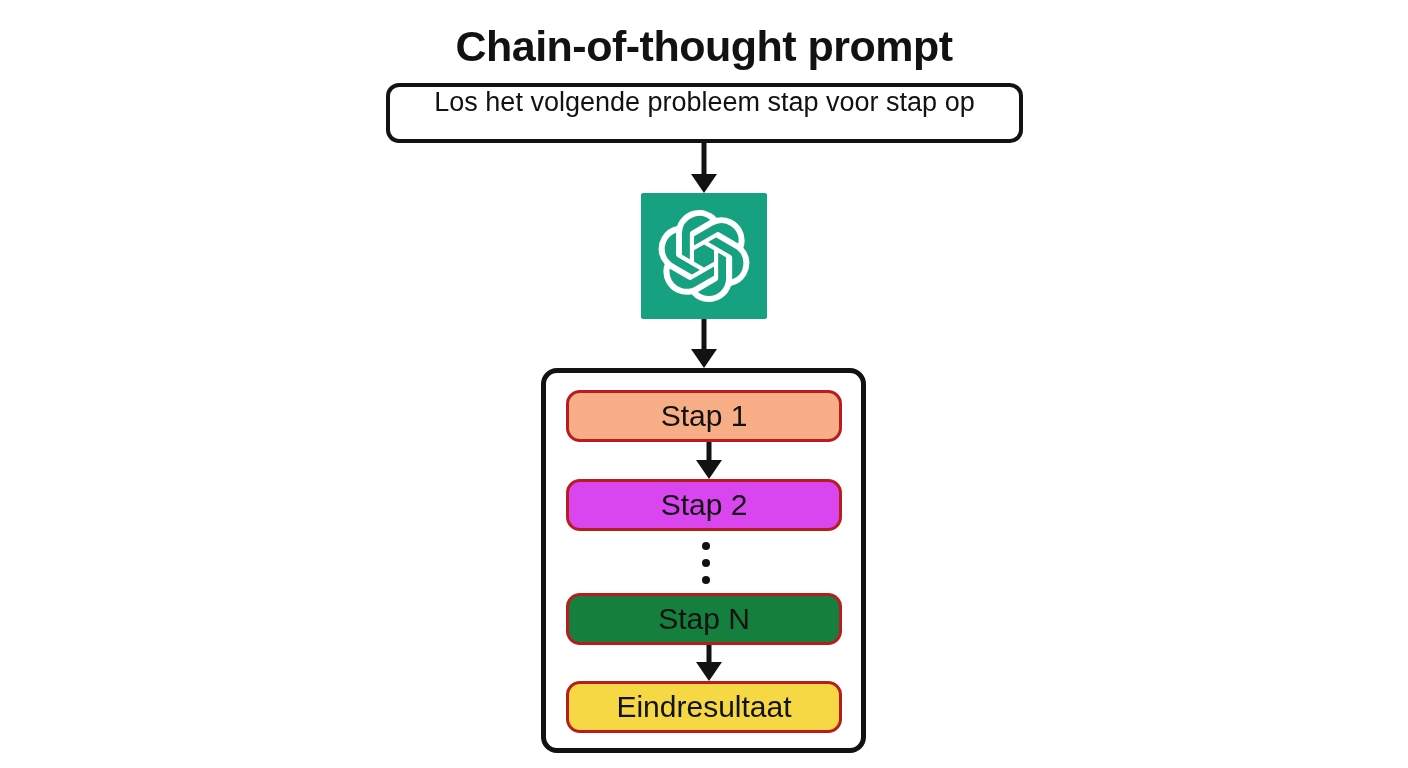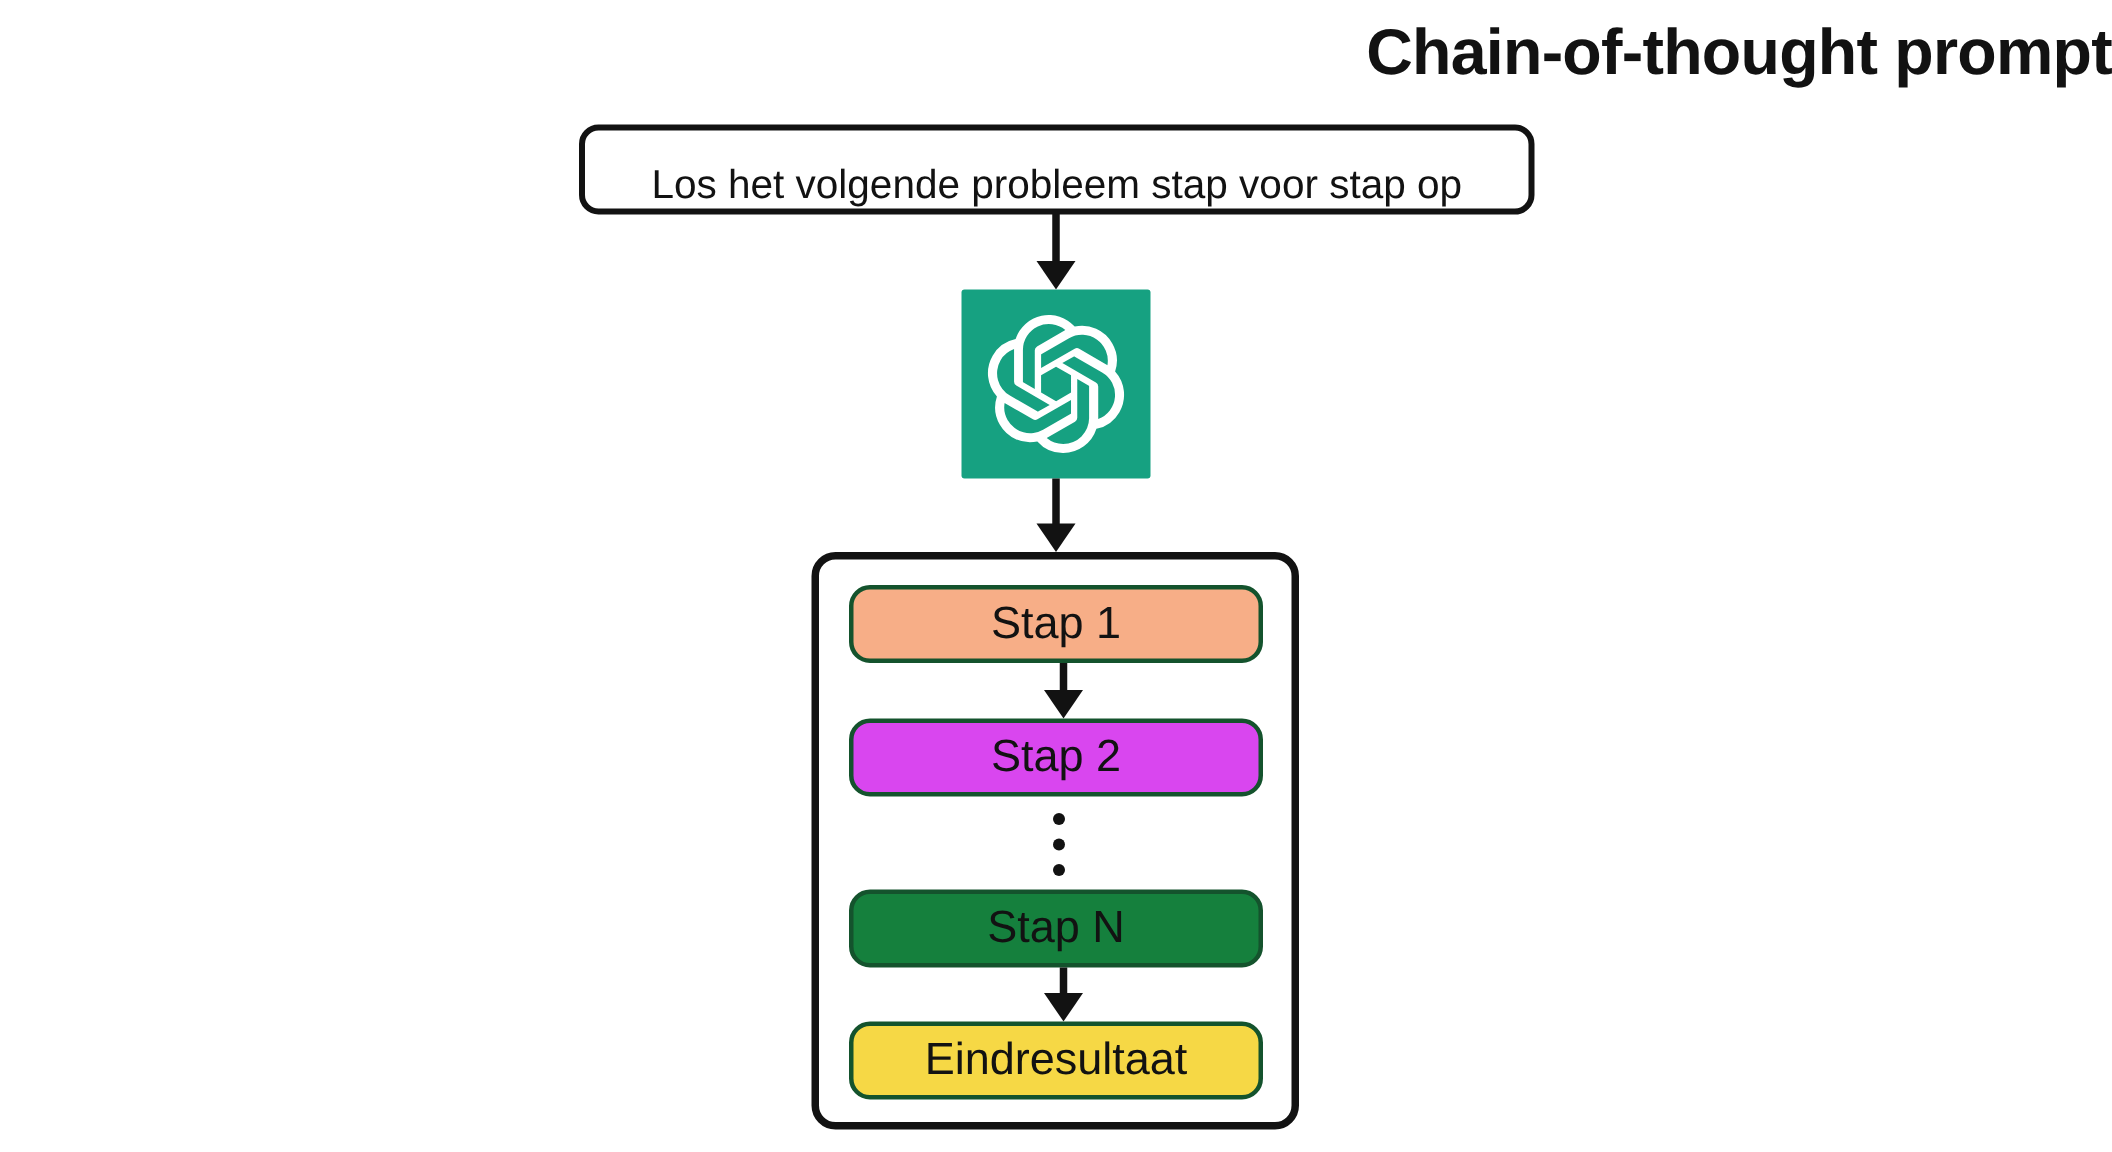--- a/index.html
+++ b/index.html
@@ -7,36 +7,36 @@
     width: 1408px; height: 768px;
     background: #ffffff;
     font-family: "Liberation Sans", sans-serif;
     color: #121212;
     overflow: hidden;
   }
   .stage { position: relative; width: 1408px; height: 768px; background: #ffffff; }
 
   .title {
     position: absolute;
-    left: 0; top: 11px; width: 1408px;
-    text-align: right;
+    left: 0; top: 22px; width: 1408px;
+    text-align: center;
     font-size: 43px;
     font-weight: bold;
     letter-spacing: -0.5px;
     color: #121212;
   }
 
   .prompt-box {
     position: absolute;
     left: 386px; top: 83px;
     width: 637px; height: 60px;
     background: #ffffff;
     border: 4px solid #121212;
     border-radius: 13px;
-    display: flex; align-items: flex-end; justify-content: center;
+    display: flex; align-items: flex-start; justify-content: center;
     font-size: 27px;
   }
 
   .logo-tile {
     position: absolute;
     left: 641px; top: 193px;
     width: 126px; height: 126px;
     background: #16A181;
     border-radius: 2px;
     display: flex; align-items: center; justify-content: center;
@@ -49,21 +49,21 @@
     width: 325px; height: 385px;
     background: #ffffff;
     border: 5px solid #121212;
     border-radius: 16px;
   }
 
   .step {
     position: absolute;
     left: 20px; 
     width: 276px; height: 52px;
-    border: 3px solid #14532d;
+    border: 3px solid #b91c1c;
     border-radius: 14px;
     display: flex; align-items: center; justify-content: center;
     font-size: 30px;
     color: #121212;
   }
   .step-1 { top: 17px; }
   .step-2 { top: 106px; }
   .step-n { top: 220px; }
   .step-final { top: 308px; }
 

